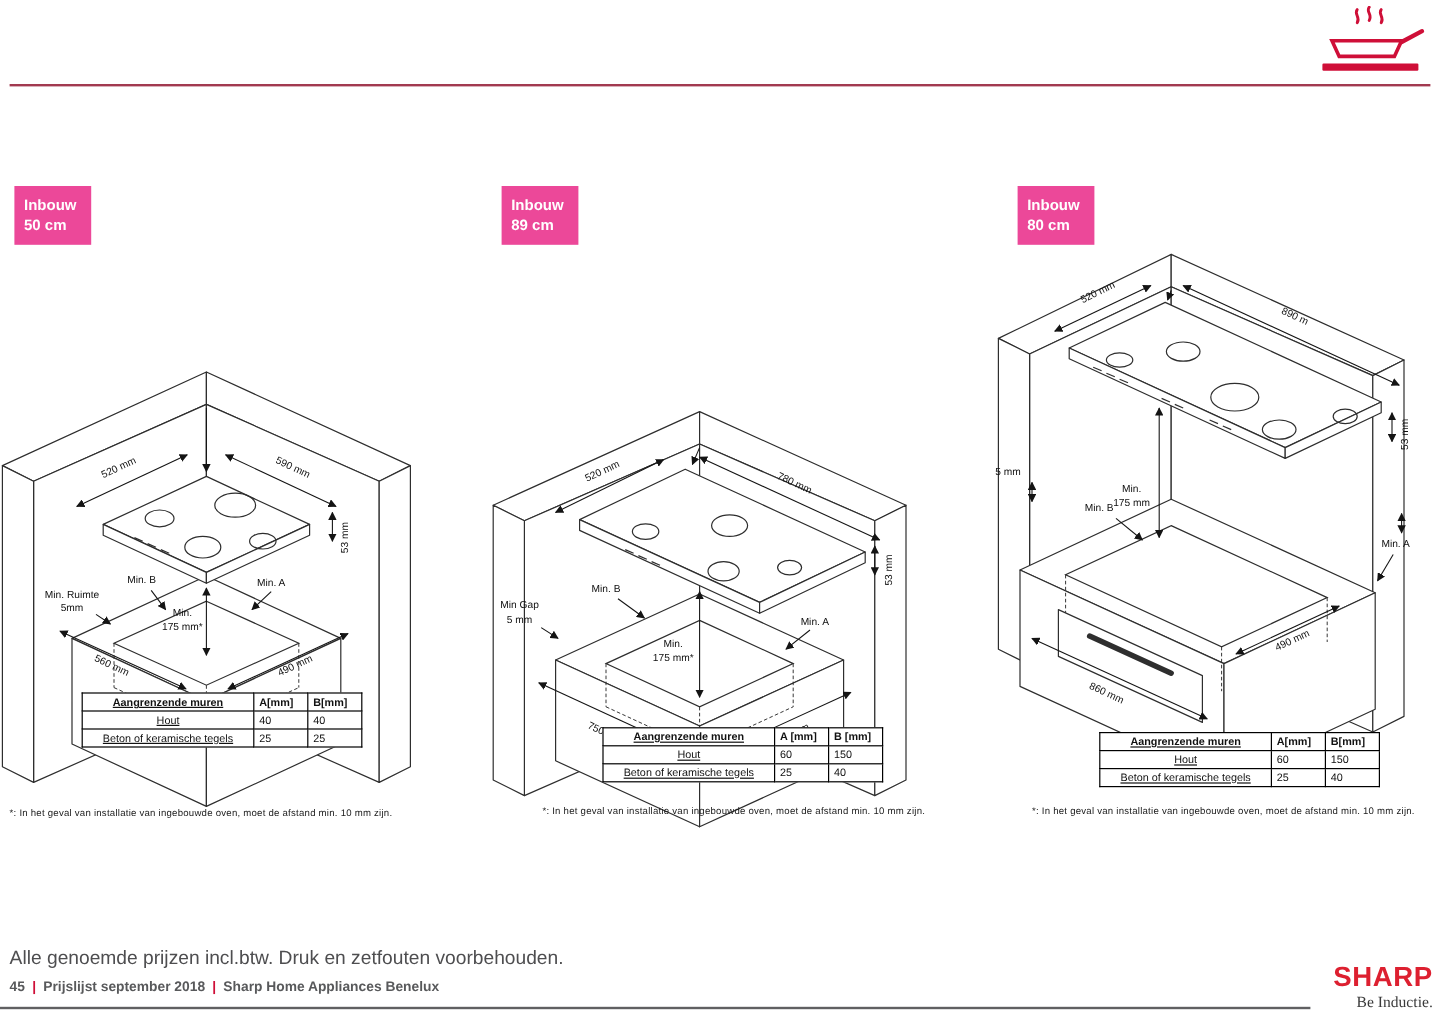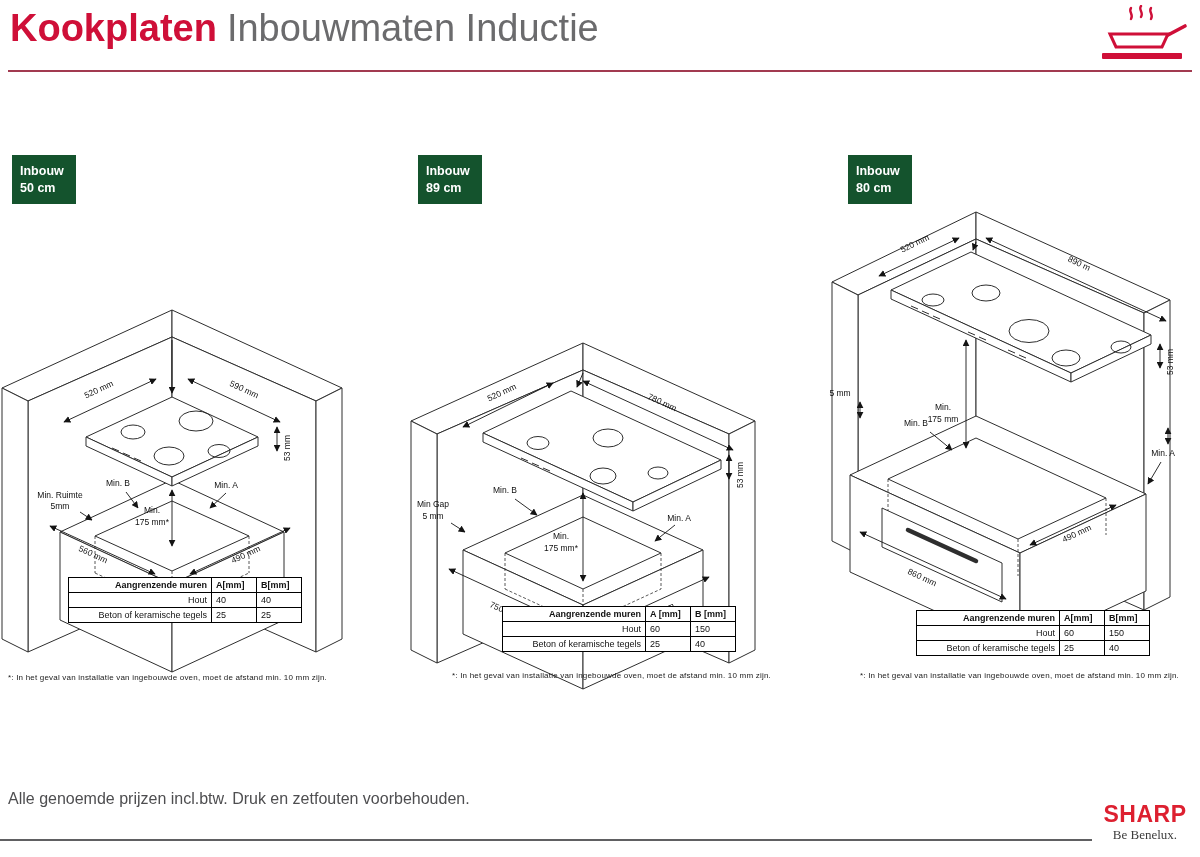--- a/index.html
+++ b/index.html
@@ -5,56 +5,53 @@
   html,body{margin:0;padding:0;background:#e9e9e9;}
   .page{position:relative;width:1200px;height:857px;background:#fff;margin:0 auto;
         font-family:"Liberation Sans",sans-serif;overflow:hidden;}
   
   .hdr{position:absolute;left:10px;top:6px;font-size:38px;line-height:1.2;white-space:nowrap;}
   .hdr .red{color:#cf0f38;font-weight:700;}
   .hdr .gray{color:#6b6b6d;font-weight:400;margin-left:10px;}
   .hdr-rule{position:absolute;left:8px;top:70px;width:1184px;height:2px;background:#a23a50;}
   .pan-icon{position:absolute;left:1098px;top:5px;width:90px;height:58px;}
   
-  .lab{position:absolute;width:64px;height:49px;background:#14532d;color:#fff;
+  .lab{position:absolute;width:64px;height:49px;background:#ec4899;color:#fff;
        font-size:12.5px;font-weight:700;line-height:1.35;padding:8px 0 0 8px;box-sizing:border-box;}
   
   .dwg{position:absolute;}
   .face{fill:#fff;stroke:#2e2e2e;stroke-width:1;stroke-linejoin:round;}
   .ln{fill:none;stroke:#2e2e2e;stroke-width:1;}
   .dash{fill:none;stroke:#2e2e2e;stroke-width:0.8;stroke-dasharray:3 2;}
   .dim{fill:none;stroke:#141414;stroke-width:0.9;}
   .t{font-size:8.5px;fill:#0f0f0f;font-family:"Liberation Sans",sans-serif;}
   .handle{fill:none;stroke:#2e2e2e;stroke-width:4.5;stroke-linecap:round;}
   
   .dim-table{position:absolute;border-collapse:collapse;background:#fff;font-size:9px;color:#111;
              border:1.5px solid #000;}
   .dim-table td{border:1px solid #000;padding:1px 4px;height:12px;vertical-align:middle;}
-  .c-name{width:134px;text-align:right;}
+  .c-name{width:134px;text-align:center;text-decoration:underline;}
   .c-num{width:36px;}
   .th{font-weight:700;}
   
   .fn{position:absolute;font-size:8px;color:#1a1a1a;letter-spacing:0.2px;white-space:nowrap;}
   
   .foot-note{position:absolute;left:8px;top:790px;font-size:16px;color:#4e4e50;}
   .foot-meta{position:absolute;left:8px;top:817px;font-size:11.5px;font-weight:700;color:#58595b;}
   .foot-meta .sep{color:#cf0f38;margin:0 6px;font-weight:700;}
   .bottom-rule{position:absolute;left:0;top:839px;width:1092px;height:2px;background:#606062;}
-  .logo{position:absolute;left:1096px;top:803px;width:98px;text-align:center;}
+  .logo{position:absolute;left:1096px;top:803px;width:98px;text-align:right;}
   .logo .sharp{font-size:23px;font-weight:800;color:#dd2030;letter-spacing:0.5px;line-height:1;}
   .logo .tag{font-family:"Liberation Serif",serif;font-size:13px;color:#3b3b3b;margin-top:1px;}
 </style>
 </head>
 <body>
 
 <div class="page">
 
-  <div class="hdr">
-    <span class="red">Kookplaten</span><span class="gray">Inbouwmaten Inductie</span>
-  </div>
   <svg class="pan-icon" viewBox="0 0 90 58">
     <g fill="none" stroke="#cf0f38" stroke-width="2.4" stroke-linecap="round">
       <path d="M33,3 c-3,4 3,6 0,11"></path>
       <path d="M43,1 c-3,4 3,6 0,11"></path>
       <path d="M53,3 c-3,4 3,6 0,11"></path>
     </g>
     <path d="M12,29 L18,42 L64,42 L70,29 Z" fill="#fff" stroke="#cf0f38" stroke-width="3"></path>
     <path d="M70,30 L87,21" fill="none" stroke="#cf0f38" stroke-width="3.6" stroke-linecap="round"></path>
     <rect x="4" y="48" width="80" height="6" rx="1" fill="#cf0f38"></rect>
   </svg>
@@ -303,19 +300,22 @@
       <td class="c-num">40</td>
     </tr>
   </tbody>
     </table>
 
   <div class="fn" style="left:8px;top:673px;">*: In het geval van installatie van ingebouwde oven, moet de afstand min. 10 mm zijn.</div>
   <div class="fn" style="left:452px;top:671px;">*: In het geval van installatie van ingebouwde oven, moet de afstand min. 10 mm zijn.</div>
   <div class="fn" style="left:860px;top:671px;">*: In het geval van installatie van ingebouwde oven, moet de afstand min. 10 mm zijn.</div>
 
   <div class="foot-note">Alle genoemde prijzen incl.btw. Druk en zetfouten voorbehouden.</div>
+  <div class="foot-meta">
+    <span>45</span><span class="sep">|</span><span>Prijslijst september 2018</span><span class="sep">|</span><span>Sharp Home Appliances Benelux</span>
+  </div>
   <div class="bottom-rule"></div>
   <div class="logo">
     <div class="sharp">SHARP</div>
-    <div class="tag">Be Benelux.</div>
+    <div class="tag">Be Inductie.</div>
   </div>
 
 </div>
 
 </body></html>

